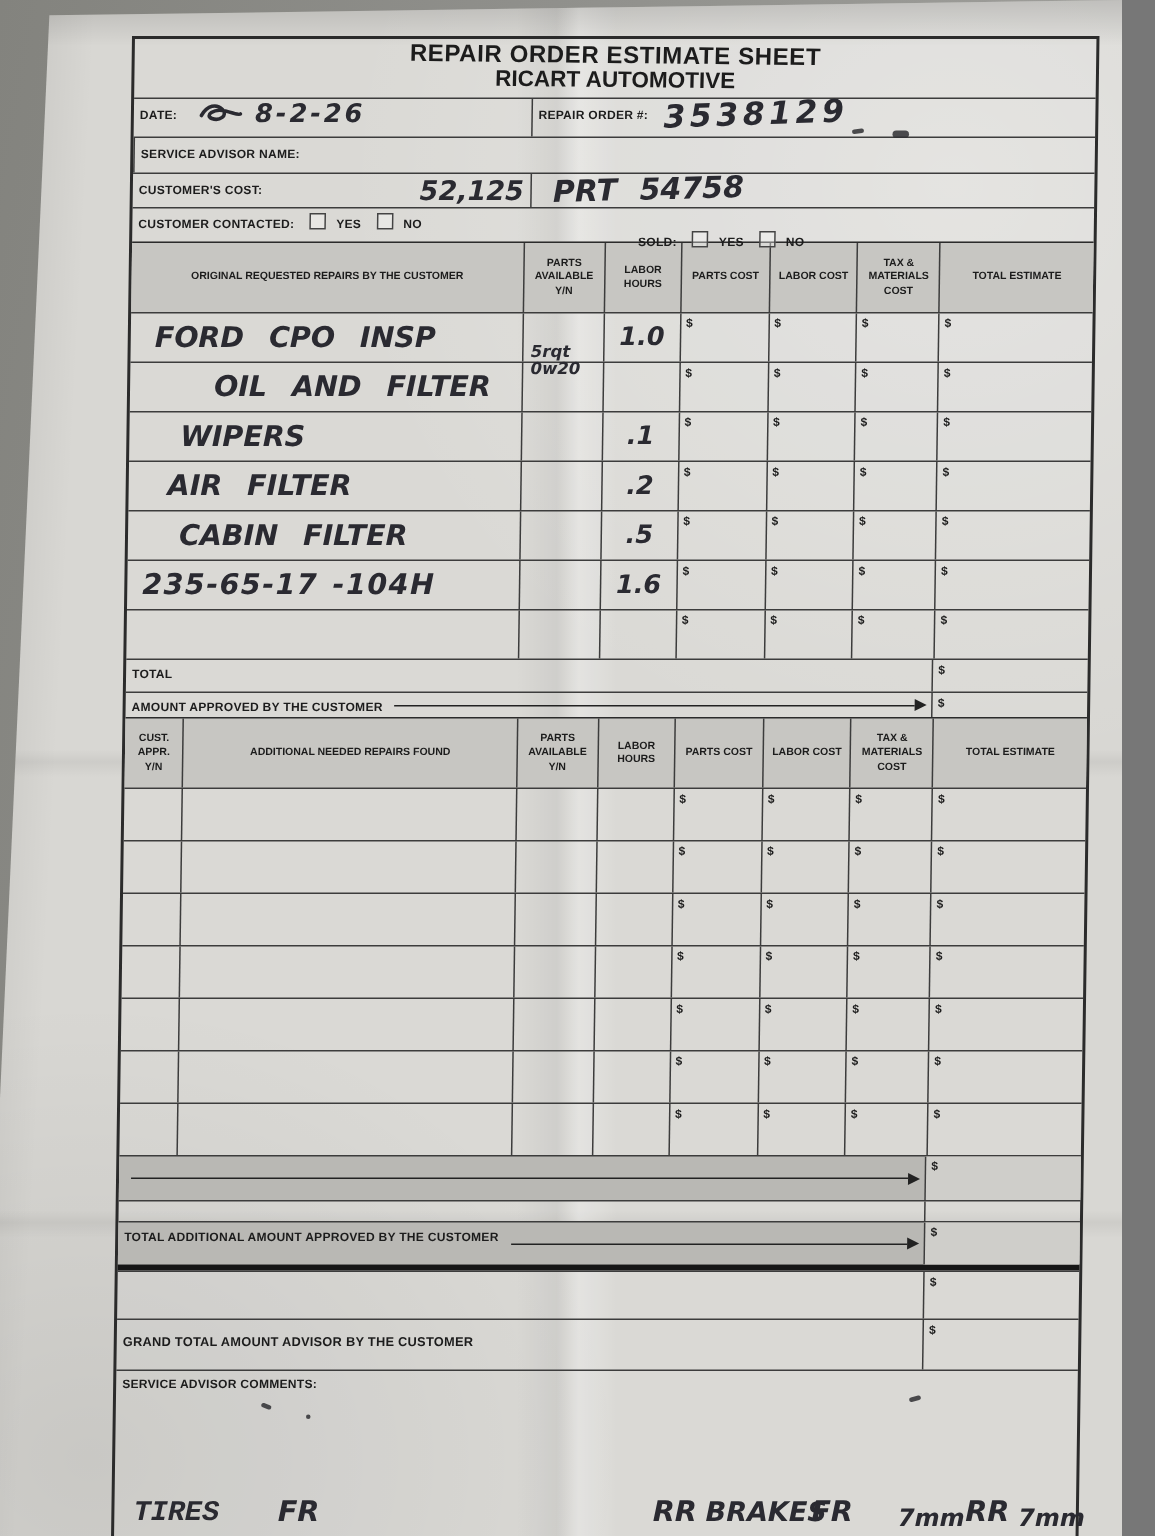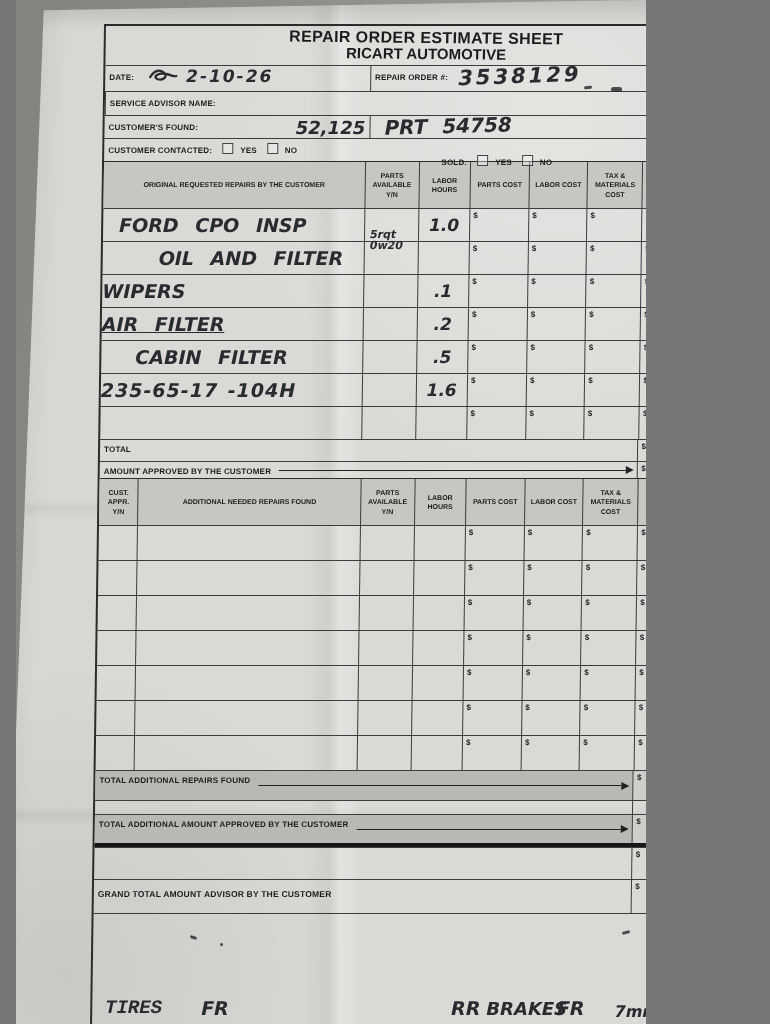--- a/index.html
+++ b/index.html
@@ -1,18 +1,18 @@
 <!DOCTYPE html>
 <html><head>
 <meta charset="utf-8">
 <style>
   html,body{margin:0;padding:0;background:#777;}
-  .photo{position:relative;width:630px;height:1024px;overflow:hidden;
+  .photo{position:relative;width:748px;height:1024px;overflow:hidden;
     background:linear-gradient(100deg,#83837e 0%,#90908c 40%,#a4a4a0 100%);
-    font-family:"Liberation Sans",sans-serif;color:#1c1c1c;margin-left:16px;}
+    font-family:"Liberation Sans",sans-serif;color:#1c1c1c;}
   .paper{position:absolute;inset:0;
     clip-path:polygon(4.4% 1%,100% 0%,100% 100%,0% 100%,0% 71.5%);
     background:
       linear-gradient(93deg,rgba(0,0,0,0.20) 0,rgba(0,0,0,0.06) 3%,rgba(0,0,0,0) 8%),
       linear-gradient(180deg,rgba(0,0,0,0.14),rgba(0,0,0,0) 3%),
       linear-gradient(90deg,rgba(0,0,0,0) 46%,rgba(0,0,0,0.05) 49.6%,rgba(255,255,255,0.28) 51.6%,rgba(0,0,0,0) 55%),
       linear-gradient(180deg,rgba(0,0,0,0) 48.8%,rgba(0,0,0,0.05) 49.6%,rgba(0,0,0,0) 50.6%),
       linear-gradient(180deg,rgba(0,0,0,0) 78.8%,rgba(0,0,0,0.05) 79.6%,rgba(0,0,0,0) 80.6%),
       radial-gradient(100% 70% at 85% 12%,rgba(255,255,255,0.30),rgba(255,255,255,0) 55%),
       radial-gradient(80% 50% at 8% 95%,rgba(0,0,0,0.07),rgba(0,0,0,0) 60%),
@@ -49,22 +49,22 @@
      line-height:1.3;padding:1px 2px;border-left:1px solid #3c3c3c;}
   .hc:first-child{border-left:none;}
   .trow{height:32px;border-top:1px solid #3c3c3c;}
   .t2row{height:34px;border-top:1px solid #3c3c3c;}
   .dc{border-left:1px solid #3c3c3c;position:relative;}
   .dc:first-child{border-left:none;}
   .ds{position:absolute;top:2px;left:3px;font-size:8px;font-weight:bold;}
   .desc{display:flex;align-items:center;font-size:19px;word-spacing:10px;white-space:nowrap;overflow:visible;}
   .laborval{display:flex;align-items:center;justify-content:center;font-size:17px;}
   .partsnote{position:absolute;top:-13px;left:5px;font-size:11px;line-height:11px;white-space:pre-line;z-index:2;}
-  .i0{padding-left:16px;} .i1{padding-left:56px;} .i2{}
-  .i3{text-decoration:underline;} .i4{padding-left:34px;} .i5{letter-spacing:1px;word-spacing:2px;}
+  .i0{padding-left:16px;} .i1{padding-left:56px;} .i2{padding-left:34px;}
+  .i3{padding-left:26px;} .i4{padding-left:34px;} .i5{padding-left:10px;letter-spacing:1px;word-spacing:2px;}
   
   .sumrow{display:flex;border-top:1px solid #3c3c3c;align-items:stretch;}
   .sumrow .lbl{padding:5px 0 0 4px;white-space:nowrap;text-align:right;}
   .cash{width:16%;border-left:1px solid #3c3c3c;position:relative;margin-left:auto;}
   .arrow{flex:1;display:flex;align-items:center;margin:0 3px 0 8px;}
   .aline{flex:1;height:0;border-top:1.6px solid #222;}
   .ahead{width:0;height:0;border-left:8px solid #222;border-top:4px solid transparent;border-bottom:4px solid transparent;}
   .h-total{height:21px;} .h-appr{height:16px;}
   .band{height:29px;background:#b9b8b4;}
   .band2{height:28px;background:#b9b8b4;}
@@ -97,36 +97,36 @@
 
       <div class="title-block">
         <div class="title1">REPAIR ORDER ESTIMATE SHEET</div>
         <div class="title2">RICART AUTOMOTIVE</div>
       </div>
 
       <div class="inforow r-date">
         <div class="cell-l">
           <span class="lbl">DATE:</span><svg class="scribble" width="30" height="16" viewBox="0 0 30 16">
               <path d="M2 9 C6 2, 12 1, 16 5 C20 9, 14 13, 9 11 C4 9, 10 4, 18 6 C24 7.5, 27 9, 28 8" stroke="#2a2a31" stroke-width="2.4" fill="none" stroke-linecap="round"></path>
-            </svg><span class="hw hw-date">2-10-26</span>
+            </svg><span class="hw hw-date">8-2-26</span>
         </div>
         <div class="cell-r">
           <span class="lbl">REPAIR ORDER #:</span><span class="hw hw-ro">3538129</span>
         </div>
       </div>
 
       <div class="inforow r-tech">
         <div class="cell-r">
           <span class="lbl">SERVICE ADVISOR NAME:</span>
         </div>
       </div>
 
       <div class="inforow r-cust">
         <div class="cell-l">
-          <span class="lbl">CUSTOMER'S FOUND:</span>
+          <span class="lbl">CUSTOMER'S COST:</span>
           <span class="hw hw-odo">52,125</span>
         </div>
         <div class="cell-r">
           <span class="hw hw-cname">PRT 54758</span>
         </div>
       </div>
 
       <div class="inforow r-cont">
         <div class="cell-full">
           <span class="lbl">CUSTOMER CONTACTED:</span><span class="cb"></span><span class="lbl">YES</span><span class="cb"></span><span class="lbl">NO</span>
@@ -419,21 +419,20 @@
           </div>
         <div class="dc">
             <span class="ds">$</span>
           </div>
         <div class="dc">
             <span class="ds">$</span>
           </div>
       </div>
 
       <div class="sumrow band">
-        <span class="lbl">TOTAL ADDITIONAL REPAIRS FOUND</span>
         <span class="arrow">
             <span class="aline"></span>
             <span class="ahead"></span>
           </span>
         <div class="cash">
             <span class="ds">$</span>
           </div>
       </div>
       <div class="sumrow gap">
         <div class="cash"></div>
@@ -457,20 +456,21 @@
           </div>
       </div>
       <div class="sumrow h-grand2">
         <span class="lbl">GRAND TOTAL AMOUNT ADVISOR BY THE CUSTOMER</span>
         <div class="cash">
             <span class="ds">$</span>
           </div>
       </div>
 
       <div class="comments">
+        <span class="lbl">SERVICE ADVISOR COMMENTS:</span>
         <span class="hw cnote cw0">TIRES</span>
         <span class="hw cnote cw1">FR</span>
         <span class="hw cnote cw2">RR</span>
         <span class="hw cnote cw3">BRAKES</span>
         <span class="hw cnote cw4">FR</span>
         <span class="hw cnote cw5">7mm</span>
         <span class="hw cnote cw6">RR</span>
         <span class="hw cnote cw7">7mm</span>
       </div>
 

